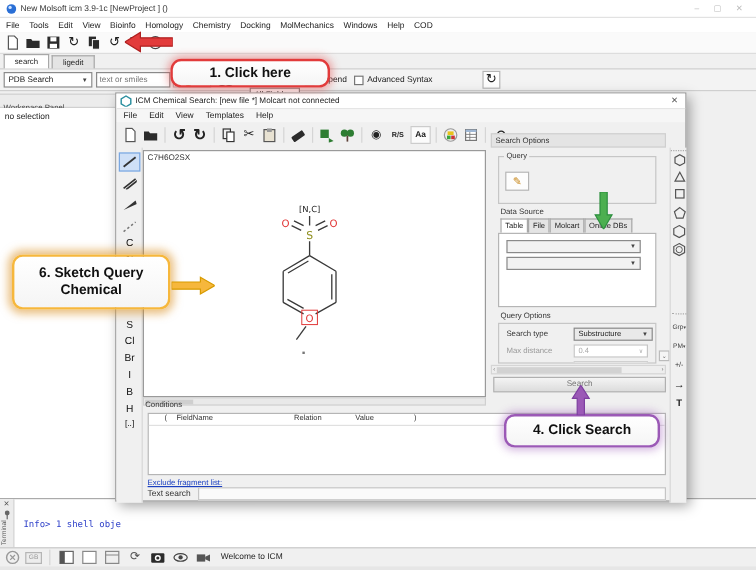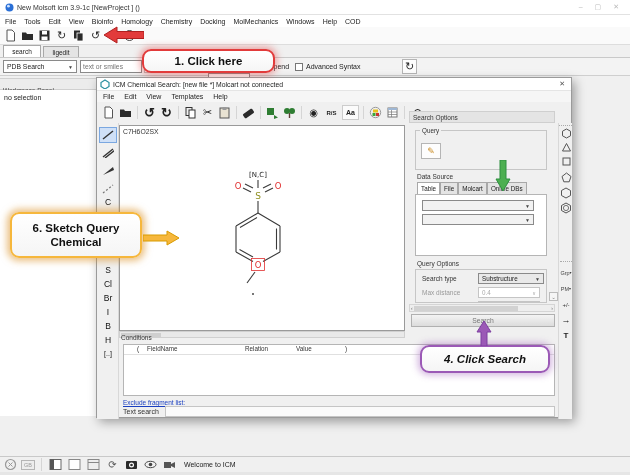--- a/index.html
+++ b/index.html
@@ -15,21 +15,21 @@
   .combo .car{margin-left:auto;font-size:5px;color:#444;}
   .chk{width:8px;height:8px;background:#fff;border:1px solid #777;display:inline-block;}
   .groupbox{border:1px solid #c6c6c6;position:absolute;background:#f0f0f0;}
   .gl{position:absolute;font-size:6.3px;color:#333;background:#f0f0f0;padding:0 2px;}
   .callout{position:absolute;background:linear-gradient(#ffffff,#f5f5f5);border-radius:9px;
     display:flex;align-items:center;justify-content:center;text-align:center;
     font-weight:bold;font-size:11.5px;color:#101010;z-index:60;}
   .co1{border:2.5px solid var(--callout1);box-shadow:0 0 7px 2px rgba(226,59,59,.45);}
   .co2{border:2.5px solid var(--callout2);box-shadow:0 0 7px 3px rgba(216,140,30,.55);line-height:1.25;}
   .co3{border:2.5px solid var(--callout3);box-shadow:0 0 7px 2px rgba(60,175,80,.45);font-size:11px;}
-  .co4{border:2.5px solid var(--callout4);box-shadow:0 0 7px 2px rgba(155,89,182,.45);font-style:italic;}
+  .co4{border:2.5px solid var(--callout4);box-shadow:0 0 7px 2px rgba(155,89,182,.45);}
   .dlg{position:absolute;left:96px;top:77px;width:476px;height:341px;background:#f0f0f0;
     border:1px solid #9a9a9a;box-shadow:3px 4px 10px rgba(0,0,0,.35);z-index:30;}
   .atombtn{position:absolute;left:2px;width:18px;height:13px;display:flex;align-items:center;justify-content:center;
     font-size:8.5px;color:#111;}
   .bondbtn{position:absolute;left:2px;width:18px;height:16px;display:flex;align-items:center;justify-content:center;}
   .tab2{height:12px;display:flex;align-items:center;justify-content:center;font-size:6.3px;
     border:1px solid #a8a8a8;border-bottom:none;background:#e4e4e4;padding:0 3px;}
   .tab2.on{background:#fff;}
   .term{font-family:"DejaVu Sans Mono",monospace;font-size:7.5px;line-height:8.2px;white-space:pre;}
   svg text{font-family:"DejaVu Sans",sans-serif;}
@@ -147,20 +147,37 @@
       </span>
   </div>
 
   <div class="s" style="left:0;top:78px;width:300px;height:12px;background:#ececec;border:1px solid #d0d0d0;border-left:none;">
     <span class="t65" style="margin-left:3px;color:#444;line-height:11px;display:inline-block;">Workspace Panel</span>
   </div>
   <div class="s" style="left:0;top:90px;width:300px;height:326px;background:#fff;border-right:1px solid #ccc;">
     <span class="t7" style="position:absolute;left:4px;top:4px;color:#222;">no selection</span>
   </div>
 
+  <div class="s" style="left:0;top:415px;width:630px;height:41px;background:#fff;border-top:1px solid #aaa;">
+    <div class="s" style="left:0;top:0;width:12px;height:41px;background:#ececec;border-right:1px solid #d5d5d5;">
+      <span style="position:absolute;left:3px;top:0px;font-size:6px;color:#555;">✕</span>
+      <svg style="position:absolute;left:2px;top:9px;" width="8" height="8">
+          <circle cx="4" cy="2.5" r="2" fill="#666"></circle>
+          <rect x="3.5" y="4" width="1" height="4" fill="#666"></rect>
+        </svg>
+      <span style="position:absolute;left:-9px;top:25px;font-size:5.5px;color:#555;transform:rotate(-90deg);transform-origin:center;display:inline-block;width:26px;text-align:center;">Terminal</span>
+    </div>
+    <div class="s term" style="left:15px;top:1px;">
+      <div><span style="color:var(--info_blue);"> Info&gt; 1 shell obje</span></div>
+      <div><span style="color:#333;">...ICM startup file executed...</span></div>
+      
+      
+      
+    </div>
+  </div>
 
   <div class="s flex" style="left:0;top:456px;width:630px;height:16px;background:#f0f0f0;border-top:1px solid #c9c9c9;gap:4px;padding-left:4px;">
     <span class="ibtn" style="width:13px;height:13px;">
         <svg width="13" height="13">
           <circle cx="6.5" cy="6.5" r="5" fill="none" stroke="#999" stroke-width="1.2"></circle>
           <path d="M4.5 4.5l4 4M8.5 4.5l-4 4" stroke="#999"></path>
         </svg>
       </span>
     <span style="border:1px solid #b5b5b5;color:#9a9a9a;font-size:5.5px;padding:1px 2px;background:#ededed;">GB</span>
     <span class="sep"></span>

